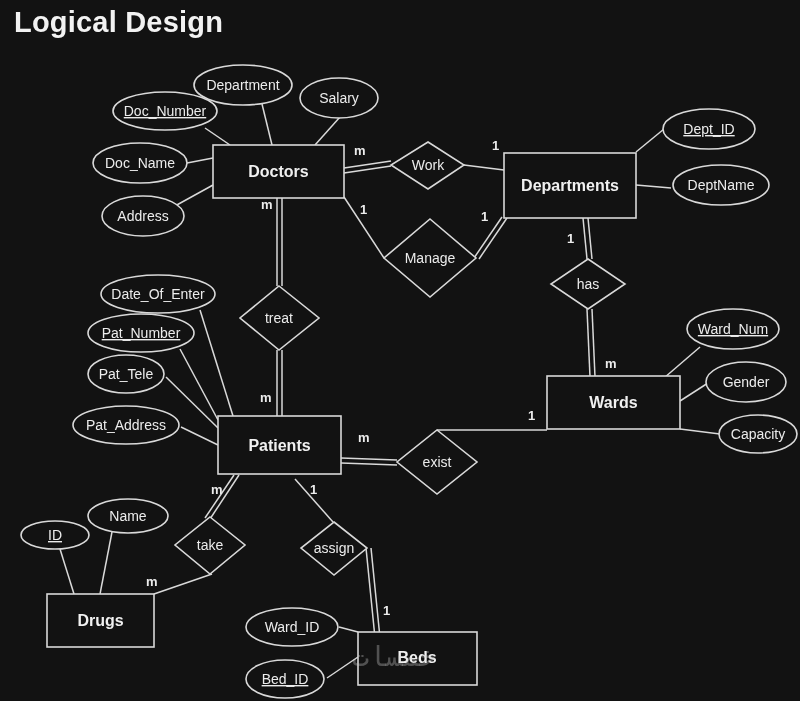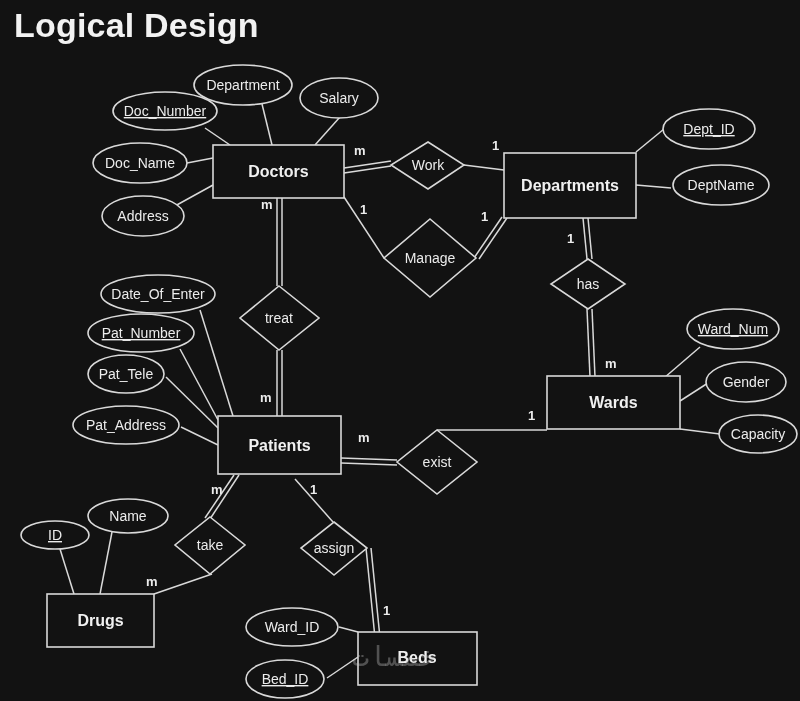--- a/index.html
+++ b/index.html
@@ -1,17 +1,17 @@
 <!DOCTYPE html>
 <html><head>
   <meta charset="utf-8">
   <style>
     html, body { margin: 0; padding: 0; background: #121212; }
     body { width: 800px; height: 701px; overflow: hidden; position: relative; font-family: "Liberation Sans", sans-serif; }
-    .title { position: absolute; left: 14px; top: 6px; color: #f2f2f2; font-size: 34px; font-weight: bold; font-family: "Liberation Sans", sans-serif; letter-spacing: 0.2px; }
+    .title { position: absolute; left: 14px; top: 6px; color: #f2f2f2; font-size: 29px; font-weight: bold; font-family: "Liberation Sans", sans-serif; letter-spacing: 0.2px; }
     svg { position: absolute; left: 0; top: 0; }
     .shape { fill: #121212; stroke: #d9d9d9; stroke-width: 1.6; }
     .line { stroke: #d9d9d9; stroke-width: 1.5; fill: none; }
     .ent-label { fill: #f0f0f0; font-size: 16px; font-weight: bold; font-family: "Liberation Sans", sans-serif; }
     .attr-label { fill: #ececec; font-size: 14px; font-family: "Liberation Sans", sans-serif; }
     .rel-label { fill: #ececec; font-size: 14px; font-family: "Liberation Sans", sans-serif; }
     .card { fill: #ececec; font-size: 13px; font-weight: bold; font-family: "Liberation Sans", sans-serif; }
     .watermark { position: absolute; left: 352px; top: 640px; color: rgba(200,200,200,0.35); font-size: 28px; font-family: Liberation Mono, monospace; }
   </style>
 </head>

